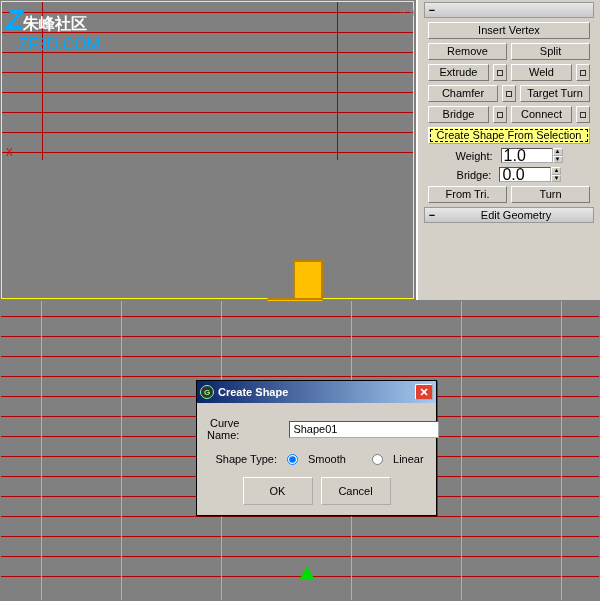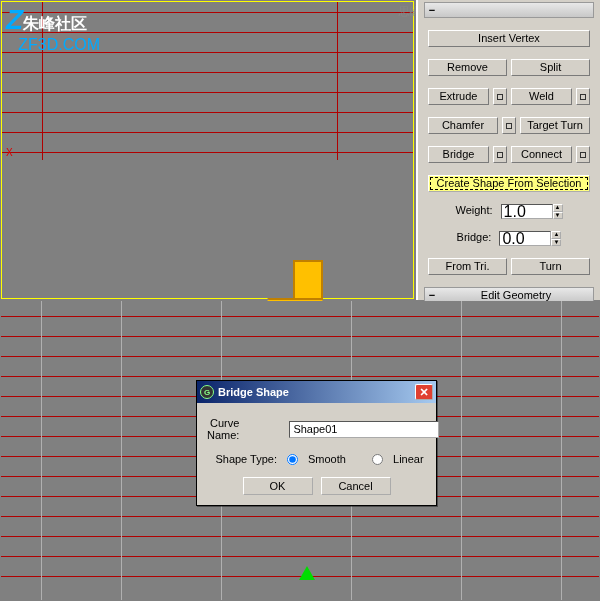--- a/index.html
+++ b/index.html
@@ -13,21 +13,21 @@
 .watermark { position: absolute; top: 4px; right: 6px; font-size: 11px; color: #888; font-family: Arial; }
 .logo { position: absolute; top: 2px; left: 4px; color: #fff; font-family: "Microsoft YaHei", Arial; }
 .logo-blue { color: #0af; font-size: 28px; font-weight: bold; font-style: italic; }
 .logo-text { font-size: 16px; font-weight: bold; }
 .logo-sub { color: #0af; font-size: 16px; }
 
 .panel { position: absolute; top: 0; left: 416px; right: 0; height: 300px; background: #d4d0c8; border-left: 2px solid #fff; }
 .rollout-bar { height: 16px; background: linear-gradient(#e8e8e8, #c8c8c8); border: 1px solid #999; display: flex; align-items: center; margin: 2px 6px; }
 .rollout-minus { width: 14px; text-align: center; font-weight: bold; }
 .rollout-title { flex: 1; text-align: center; }
-.row { display: flex; gap: 4px; margin: 12px 10px; align-items: flex-start; }
+.row { display: flex; gap: 4px; margin: 4px 10px; align-items: center; }
 .btn { flex: 1; background: #d4d0c8; border: 1px solid #7a7a7a; border-top-color: #fff; border-left-color: #fff; height: 17px; text-align: center; line-height: 15px; cursor: pointer; }
 .iconbtn { width: 14px; height: 17px; background: #d4d0c8; border: 1px solid #7a7a7a; border-top-color: #fff; border-left-color: #fff; display: flex; align-items: center; justify-content: center; }
 .iconbtn .sq { width: 6px; height: 6px; border: 1px solid #333; }
 .highlight-btn { flex: 1; height: 17px; background: #ffff80; border: 1px outset #fff; text-align: center; line-height: 15px; cursor: pointer; outline: 1px dashed #000; outline-offset: -3px; }
 .label { text-align: right; padding-right: 4px; }
 .spinner { display: flex; align-items: center; }
 .spinner input { width: 52px; height: 15px; font-size: 16px; padding-left: 2px; border: 1px inset #aaa; background: #fff; }
 .spinbtn { width: 10px; height: 15px; display: flex; flex-direction: column; }
 .spinbtn div { flex: 1; border: 1px outset #fff; background: #d4d0c8; font-size: 6px; text-align: center; line-height: 5px; }
 
@@ -44,21 +44,21 @@
 .dialog { position: absolute; top: 380px; left: 196px; width: 241px; background: #d4d0c8; border: 1px solid #000; box-shadow: 1px 1px 0 rgba(0,0,0,.4); }
 .titlebar { height: 22px; background: linear-gradient(90deg, #0a246a, #a6caf0); display: flex; align-items: center; padding: 0 3px; color: #fff; font-weight: bold; }
 .titlebar .icon { width: 14px; height: 14px; border-radius: 50%; background: #333; border: 1px solid #8f8; margin-right: 4px; display: flex; align-items: center; justify-content: center; font-size: 8px; color: #8f8; }
 .titlebar .close { margin-left: auto; width: 18px; height: 16px; background: #e04030; border: 1px outset #fff; color: #fff; text-align: center; line-height: 14px; font-weight: bold; border-radius: 2px; }
 .dlg-body { padding: 14px 10px 10px; }
 .dlg-row { display: flex; align-items: center; margin-bottom: 12px; gap: 10px; }
 .dlg-label { width: 70px; text-align: right; }
 .dlg-input { flex: 1; height: 17px; border: 1px inset #aaa; background: #fff; padding: 0 3px; font-size: 11px; margin-left: 40px; }
 .radio { width: 11px; height: 11px; }
 .dlg-btns { display: flex; justify-content: center; gap: 8px; }
-.dlg-btn { width: 70px; height: 18px; background: #d4d0c8; border: 1px outset #fff; cursor: pointer; }
+.dlg-btn { width: 70px; height: 28px; background: #d4d0c8; border: 1px outset #fff; cursor: pointer; }
 </style>
 </head>
 <body>
 
 <div class="top">
   <div class="vp-top">
     <div class="grid-top">
       <div class="hline" style="top:10px"></div>
         <div class="hline" style="top:30px"></div>
       <div class="hline" style="top:50px"></div>
@@ -177,21 +177,21 @@
       <div class="vline" style="left:350px"></div>
     <div class="vline" style="left:460px"></div>
       <div class="vline" style="left:560px"></div>
     <div class="green-tri"></div>
   </div>
 </div>
 
 <div class="dialog">
   <div class="titlebar">
     <div class="icon">G</div>
-    <span>Bridge Shape</span>
+    <span>Create Shape</span>
     <div class="close">✕</div>
   </div>
   <div class="dlg-body">
     <div class="dlg-row">
       <span class="dlg-label">Curve Name:</span>
       <input class="dlg-input" value="Shape01" style="">
     </div>
     <div class="dlg-row">
       <span class="dlg-label">Shape Type:</span>
       <input type="radio" class="radio" checked="" style="">

